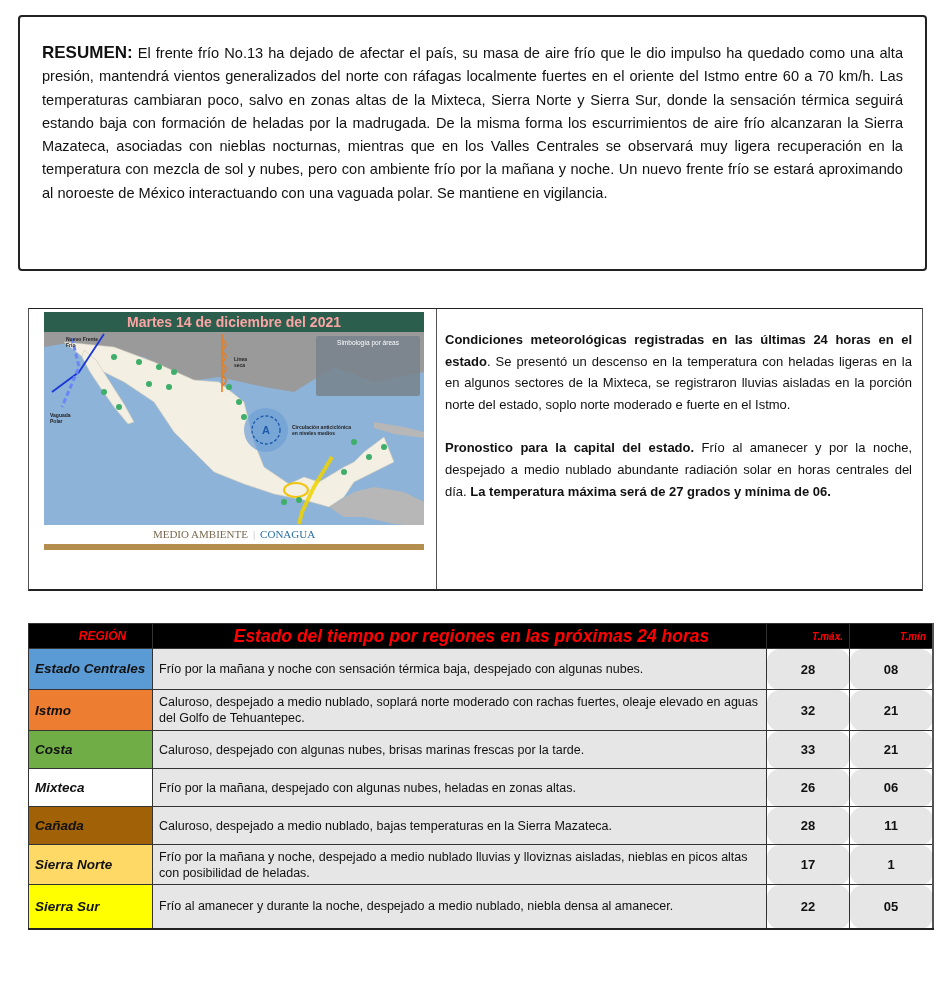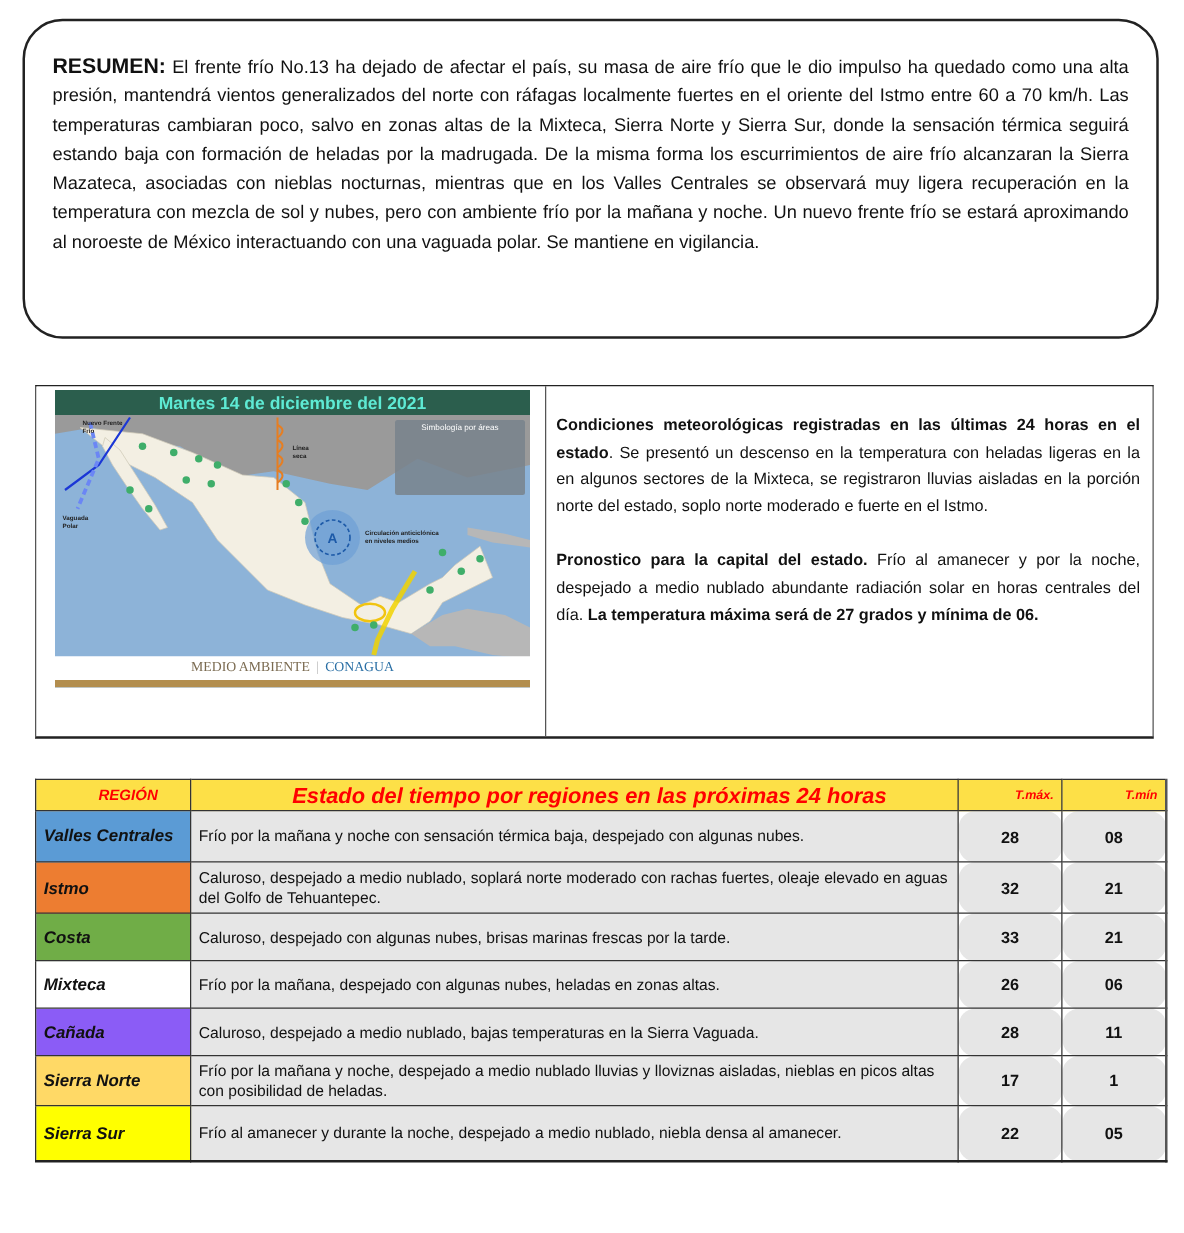--- a/index.html
+++ b/index.html
@@ -1,55 +1,55 @@
 <!DOCTYPE html>
 <html><head>
 <meta charset="utf-8">
 <style>
   html, body { margin:0; padding:0; background:#ffffff; }
   body { width:947px; height:986px; position:relative; overflow:hidden;
          font-family:"Liberation Sans", "DejaVu Sans", sans-serif; color:#111; }
 
   
   .summary { position:absolute; left:18px; top:15px; width:909px; height:256px;
-             border:2px solid #222; border-radius:32px; box-sizing:border-box; }
+             border:2px solid #222; border-radius:4px; box-sizing:border-box; }
   .summary p { margin:0; position:absolute; left:22px; right:22px; top:24px;
                font-size:14.6px; line-height:23.3px; text-align:justify; }
   .summary b { font-size:17px; }
 
   
   .panel { position:absolute; left:28px; top:308px; width:895px; height:283px;
            border:1px solid #555; border-bottom:2px solid #222; box-sizing:border-box;
            border-top:1.5px solid #222; display:flex; }
   .panel .left { width:407px; border-right:1px solid #555; position:relative; }
   .panel .right { flex:1; padding:20px 10px 0 8px; font-size:13px; line-height:21.6px;
                   text-align:justify; }
   .panel .right p { margin:0 0 22px 0; }
 
   
   .map { position:absolute; left:15px; top:3px; width:380px; height:238px; overflow:hidden;
          background:#8db3d8; }
   .map-title { position:absolute; left:0; top:0; width:100%; height:20px; background:#2b5e4d;
-               color:#5eead4; font-weight:bold; font-size:14px; text-align:center; line-height:20px; }
+               color:#fca5a5; font-weight:bold; font-size:14px; text-align:center; line-height:20px; }
   .map-foot { position:absolute; left:0; top:213px; width:100%; height:19px; background:#ffffff;
               text-align:center; font-family:"Liberation Serif", serif; font-size:11px; color:#7a6a50;
               line-height:19px; }
   .map-foot .sep { color:#bbb; margin:0 5px; }
   .map-foot .conagua { color:#2a6fa5; }
   .map-bar { position:absolute; left:0; top:232px; width:100%; height:6px; background:#b38e4e; }
   .legend { position:absolute; left:272px; top:24px; width:104px; height:60px; background:rgba(120,130,140,0.85);
             border-radius:2px; }
   .legend-title { color:#fff; font-size:6.5px; text-align:center; margin-top:3px; }
   .map-label { position:absolute; font-size:5px; font-weight:bold; color:#222; line-height:6px; }
 
   
   table.regions { position:absolute; left:28px; top:623px; width:906px; border-collapse:collapse;
                   font-size:12.5px; }
   table.regions td, table.regions th { border:1px solid #333; padding:0 6px; }
-  table.regions th { background:#fde047; color:#ff0000; font-style:italic; height:24px;padding-left:30px; }
+  table.regions th { background:#000000; color:#ff0000; font-style:italic; height:24px;padding-left:30px; }
   th.h-region { font-size:12px; width:87px; }
   th.h-title { font-size:17.5px; }
   th.h-t { font-size:10px; width:46px;text-align:right; }
   td.region { font-weight:bold; font-style:italic; font-size:13.5px; }
   td.desc { background:#e6e6e6; line-height:16px;margin-top:48px; }
   td.num { background:#e6e6e6; font-weight:bold; text-align:center; font-size:13px;border-radius:13px; }
   table.regions { border-right:2px solid #555; border-bottom:2px solid #222; }
 </style>
 </head>
 <body>
@@ -128,21 +128,21 @@
 
 <table class="regions">
   <tbody>
       <tr>
     <th class="h-region">REGIÓN</th>
     <th class="h-title">Estado del tiempo por regiones en las próximas 24 horas</th>
     <th class="h-t">T.máx.</th>
     <th class="h-t">T.mín</th>
   </tr>
   <tr style="height:41px">
-    <td class="region" style="background:#5b9bd5;line-height:18px">Valles Centrales</td>
+    <td class="region" style="background:#5b9bd5;line-height:18px">Estado Centrales</td>
     <td class="desc">Frío por la mañana y noche con sensación térmica baja, despejado con algunas nubes.</td>
     <td class="num">28</td>
     <td class="num">08</td>
   </tr>
   <tr style="height:41px">
     <td class="region" style="background:#ed7d31">Istmo</td>
     <td class="desc">Caluroso, despejado a medio nublado,  soplará norte moderado con rachas fuertes, oleaje elevado en aguas del Golfo de Tehuantepec.</td>
     <td class="num">32</td>
     <td class="num">21</td>
   </tr>
@@ -152,22 +152,22 @@
     <td class="num">33</td>
     <td class="num">21</td>
   </tr>
   <tr style="height:38px">
     <td class="region" style="background:#ffffff">Mixteca</td>
     <td class="desc">Frío por la mañana, despejado con algunas nubes, heladas en zonas altas.</td>
     <td class="num">26</td>
     <td class="num">06</td>
   </tr>
   <tr style="height:38px">
-    <td class="region" style="background:#8b5cf6">Cañada</td>
-    <td class="desc">Caluroso, despejado a medio nublado,  bajas temperaturas  en la Sierra Vaguada.</td>
+    <td class="region" style="background:#a16207">Cañada</td>
+    <td class="desc">Caluroso, despejado a medio nublado,  bajas temperaturas  en la Sierra Mazateca.</td>
     <td class="num">28</td>
     <td class="num">11</td>
   </tr>
   <tr style="height:40px">
     <td class="region" style="background:#ffd966">Sierra Norte</td>
     <td class="desc">Frío por la mañana y noche, despejado a medio nublado lluvias y lloviznas aisladas, nieblas en picos altas con posibilidad de heladas.</td>
     <td class="num">17</td>
     <td class="num">1</td>
   </tr>
   <tr style="height:44px">

